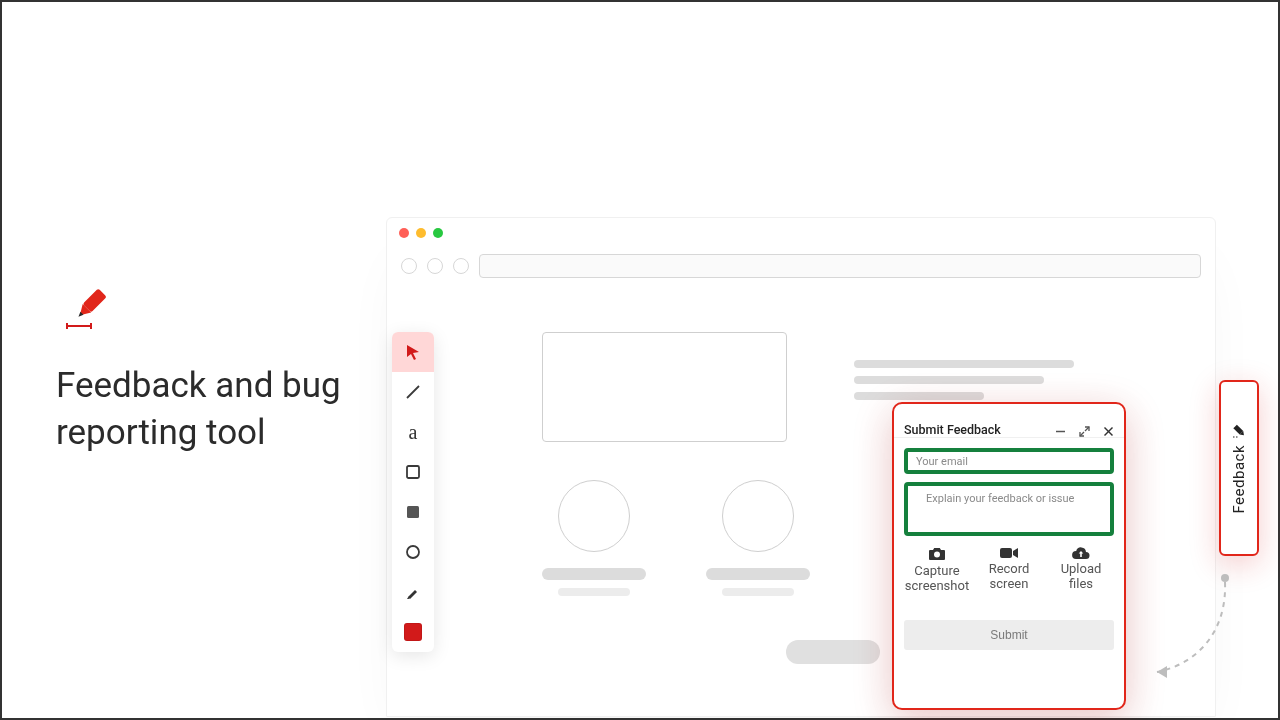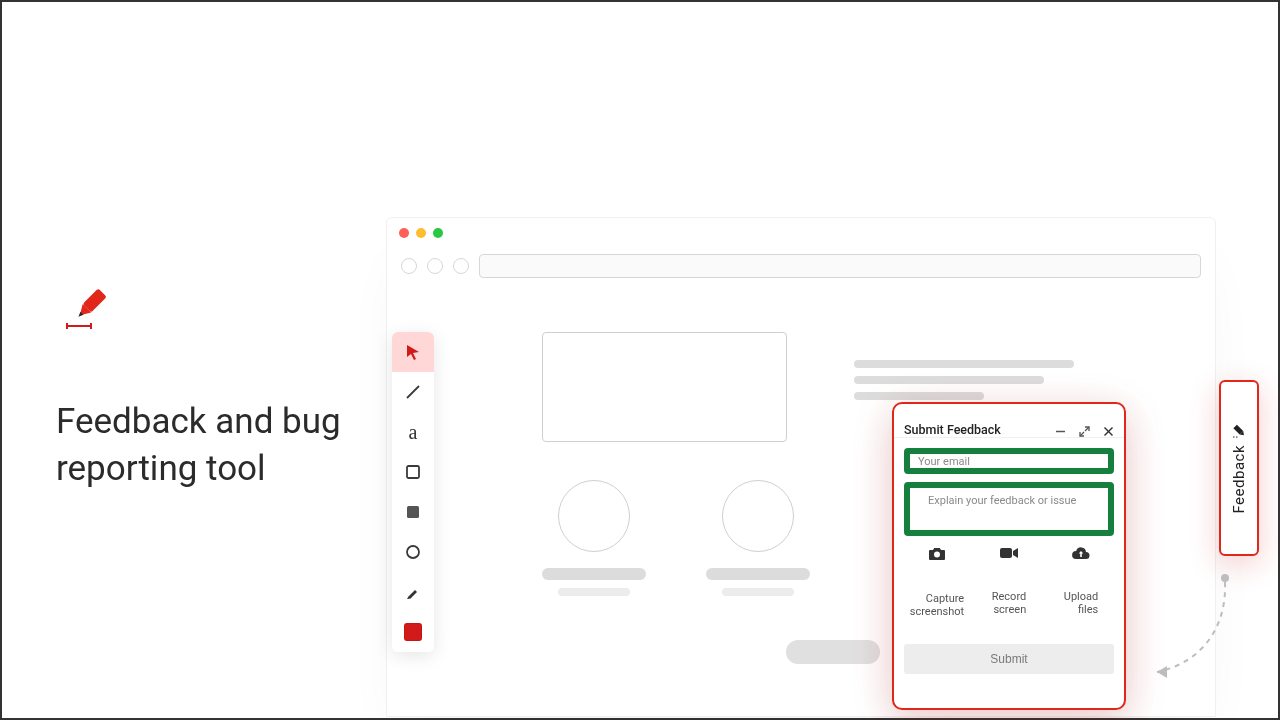--- a/index.html
+++ b/index.html
@@ -1,21 +1,21 @@
 <!DOCTYPE html>
 <html><head>
 <meta charset="utf-8">
 <style>
   * { box-sizing: border-box; margin: 0; padding: 0; }
   html, body { width: 1280px; height: 720px; font-family: -apple-system, "Segoe UI", Roboto, "Helvetica Neue", Arial, sans-serif; background:#fff; overflow:hidden; }
   .stage { position:relative; width:1280px; height:720px; border:2px solid #333; }
 
   
   .logo-mark { position:absolute; left:62px; top:284px; }
-  .headline  { position:absolute; left:54px; top:360px; font-size:35px; font-weight:400; color:#2b2b2b; line-height:1.35;margin-top:36px; }
+  .headline  { position:absolute; left:54px; top:360px; font-size:35px; font-weight:400; color:#2b2b2b; line-height:1.35; }
 
   
   .browser {
     position:absolute; left:384px; top:215px; width:830px; height:500px;
     background:#fff; border:1px solid #f0f0f0; border-radius:6px 6px 0 0;
     box-shadow:0 30px 60px -20px rgba(0,0,0,.06);
   }
   .browser .title-row {
     height:22px; display:flex; align-items:center; gap:7px; padding:8px 12px 0 12px;
   }
@@ -63,27 +63,27 @@
     box-shadow:0 10px 40px rgba(209,27,27,.20), 0 10px 40px rgba(0,0,0,.06);
     display:flex; flex-direction:column;
   }
   .fp-head {
     display:flex; align-items:flex-end; height:34px; padding:0 10px; border-bottom:1px solid #f0f0f0;
   }
   .fp-title { font-size:12.5px; color:#222; font-weight:500; flex:1; }
   .fp-ctrls { display:flex; gap:12px; color:#555; }
   .fp-ctrls span { width:12px; height:12px; display:flex; align-items:center; justify-content:center; cursor:pointer; font-size:12px; line-height:1; }
   .fp-body { padding:10px 10px 6px 10px; display:flex; flex-direction:column; }
-  .fld { width:100%; border:6px solid #15803d; border-radius:4px; font-size:11px; color:#444; padding:6px 8px; font-family:inherit; }
+  .fld { width:100%; border:4px solid #15803d; border-radius:4px; font-size:11px; color:#444; padding:6px 8px; font-family:inherit; }
   .fld::placeholder { color:#8a8a8a; }
   .fld.email { height:26px; margin-bottom:8px; }
   .fld.msg   { height:54px; resize:none; margin-bottom:8px;padding-left:18px; }
   .fp-actions { display:flex; justify-content:space-between; padding:2px 2px 10px 2px; }
   .fp-act { width:62px; display:flex; flex-direction:column; align-items:center; gap:2px; color:#444; cursor:pointer; }
-  .fp-act .lbl { font-size:11px; text-align:right; color:#555; line-height:1.15;margin-top:29px; }
+  .fp-act .lbl { font-size:13px; text-align:center; color:#555; line-height:1.15; }
   .fp-submit {
     height:30px; background:#ededed; color:#7a7a7a; border:none; border-radius:3px;
     font-size:12px; cursor:pointer;margin-top:16px;
   }
   .fp-foot {
     margin-top:auto; height:24px; border-top:1px solid #f0f0f0;
     display:flex; align-items:center; justify-content:center;
     font-size:9px; color:#777;
   }
   .fp-foot b { color:#222; font-weight:600; margin-left:5px; }

